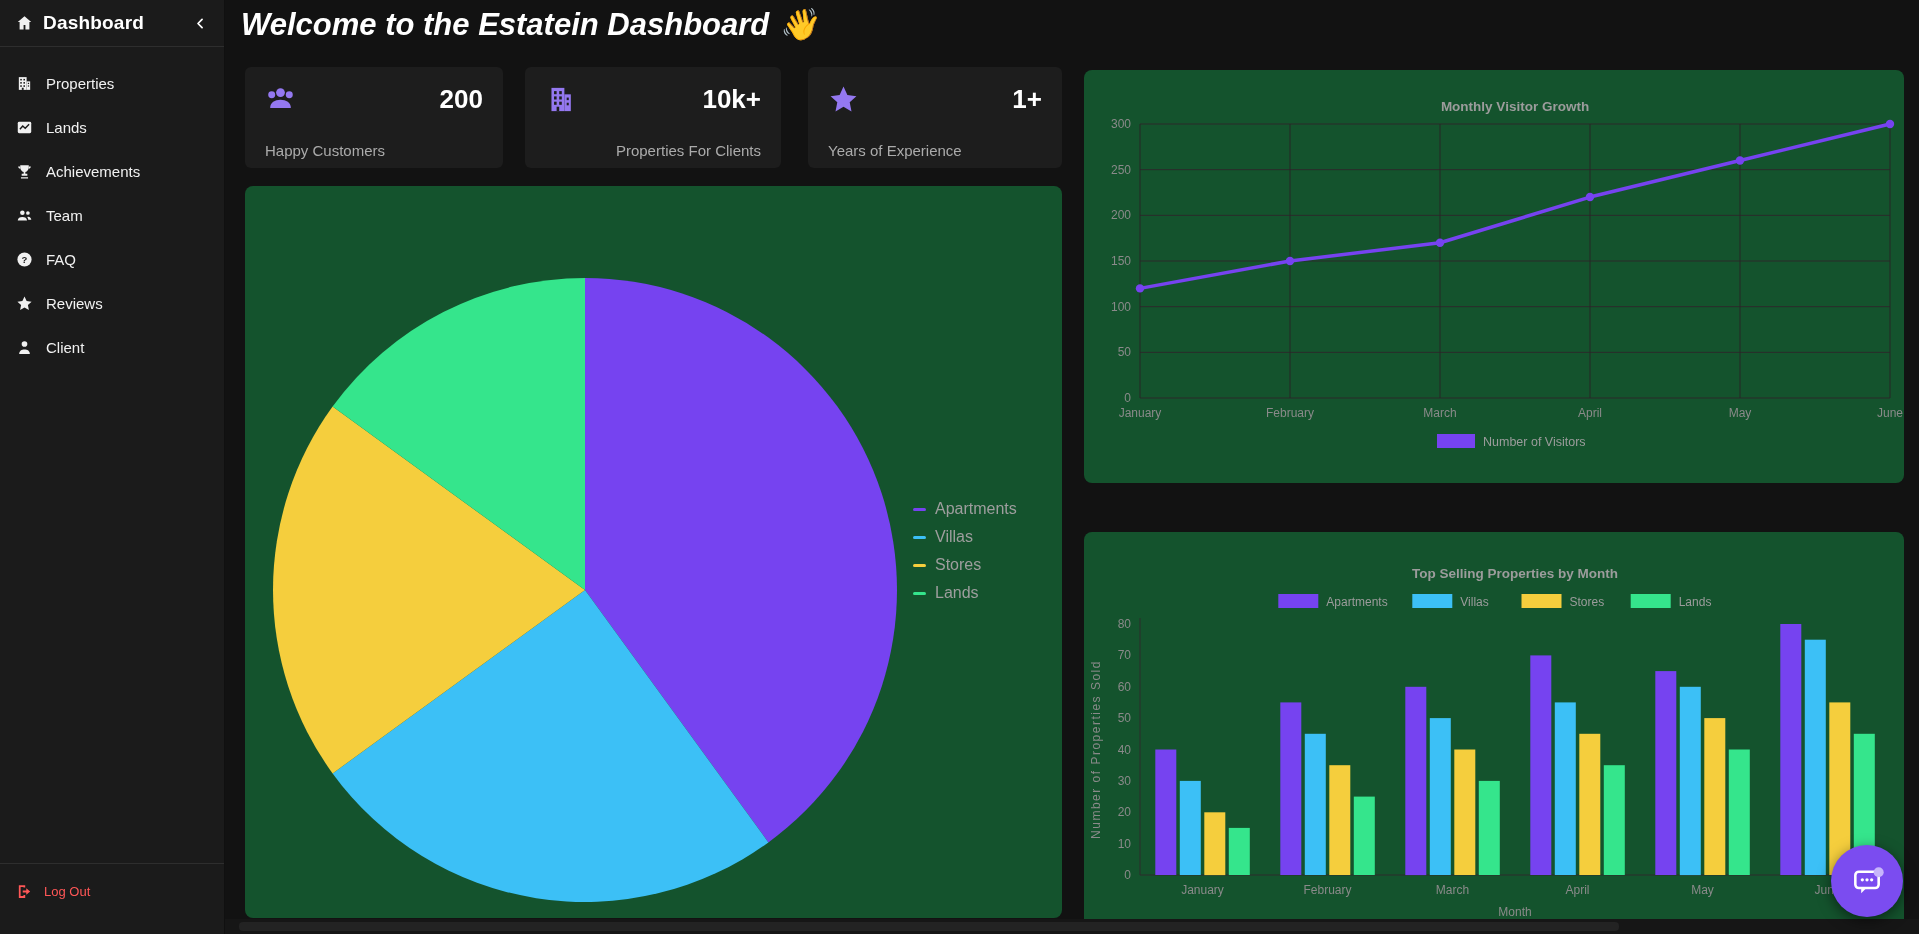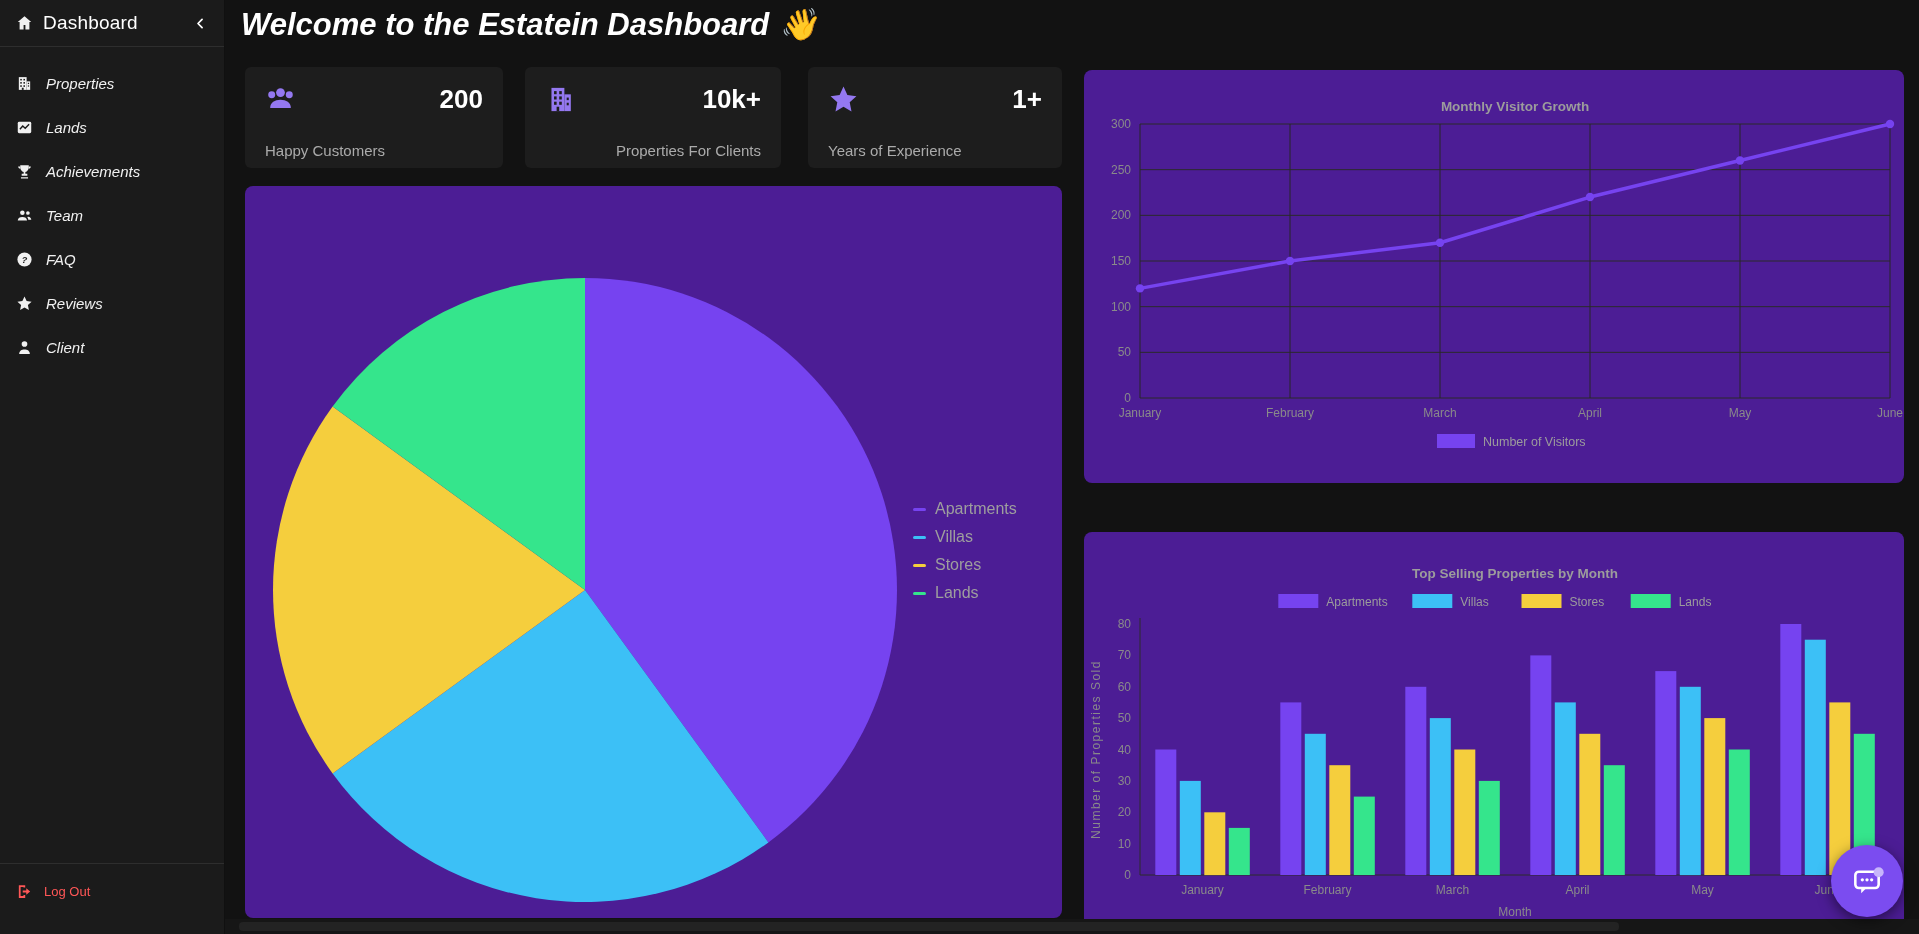--- a/index.html
+++ b/index.html
@@ -12,37 +12,37 @@
   }
   
   .sidebar {
     position:absolute; left:0; top:0; width:225px; height:934px;
     background:#1b1b1b; border-right:1px solid #101010;
   }
   .sb-head {
     height:47px; display:flex; align-items:center; gap:10px;
     padding:0 14px 0 16px; border-bottom:1px solid #2e2e2e;
   }
-  .sb-title { font-size:19px; font-weight:normal; flex:1; letter-spacing:.2px; }
+  .sb-title { font-size:19px; font-weight:bold; flex:1; letter-spacing:.2px; }
   .sb-collapse { background:none; border:none; cursor:pointer; display:flex; align-items:center; padding:2px; }
   .nav { margin-top:14px; }
   .nav-item {
     display:flex; align-items:center; gap:13px;
-    height:44px; padding:0 16px; font-size:15px; color:#f1f1f1; cursor:pointer;font-style:italic;
+    height:44px; padding:0 16px; font-size:15px; color:#f1f1f1; cursor:pointer;
   }
   .nav-icon { width:17px; display:flex; justify-content:center; }
   .sb-foot { position:absolute; left:0; top:863px; width:224px; border-top:1px solid #2e2e2e; }
   .logout {
     display:flex; align-items:center; gap:11px; padding:19px 16px;
     color:#ff5757; font-size:13px; cursor:pointer;
   }
   
   .heading { position:absolute; left:241px; top:6px; font-size:31px; font-weight:bold;font-style:italic; }
   .heading .emoji { margin-left:10px; }
-  .card { position:absolute; background:#4c1d95; border-radius:8px; }
+  .card { position:absolute; background:#14532d; border-radius:8px; }
   .stat-card { top:67px; height:101px; background:#1d1d1d; border-radius:6px; padding:17px 20px 0 20px; }
   .stat-top { display:flex; justify-content:space-between; align-items:flex-start; }
   .stat-value { font-size:26px; font-weight:bold; line-height:30px; }
   .stat-label { margin-top:27px; font-size:15px; color:#ababab; }
   
   .pie-legend { position:absolute; left:668px; top:314px; display:flex; flex-direction:column; gap:10px; }
   .pie-legend-item { display:flex; align-items:center; gap:9px; cursor:pointer; }
   .legend-dash { width:13px; height:3px; border-radius:2px; display:inline-block; }
   .pie-legend-label { font-size:16px; color:#9e9e9e; }
   

